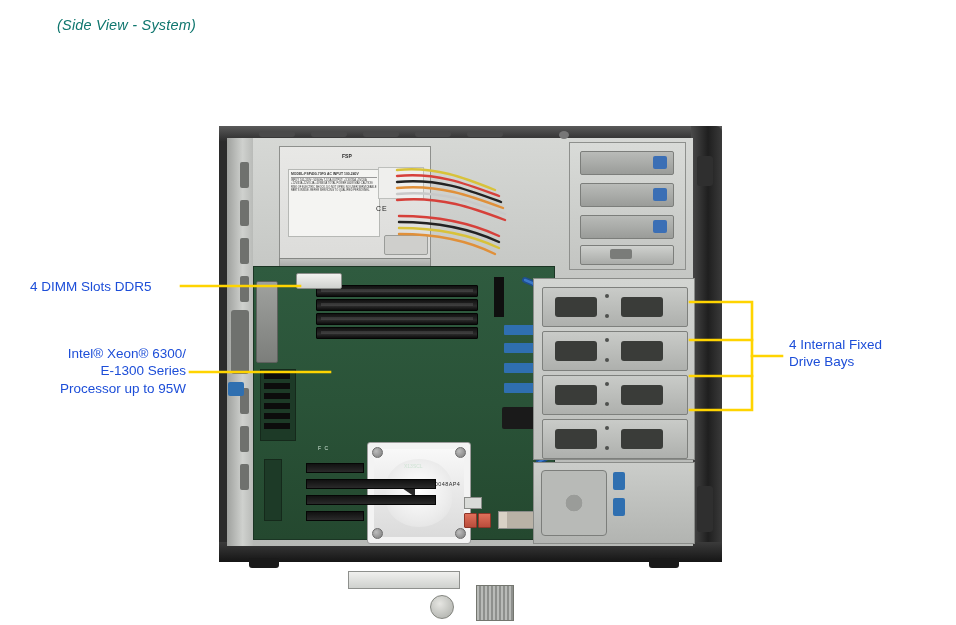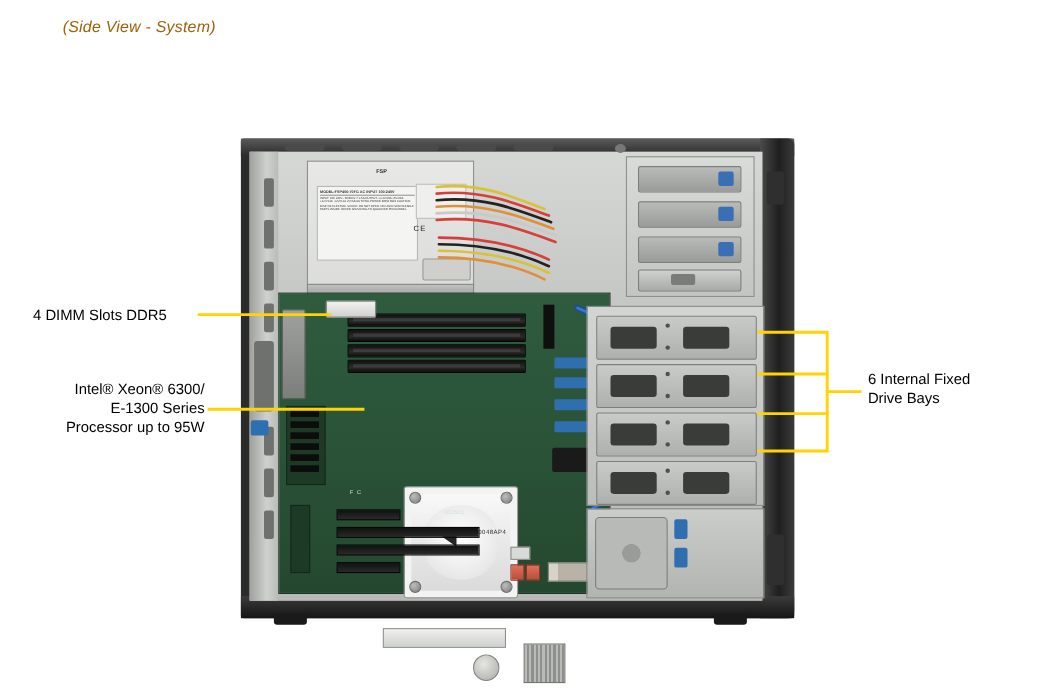--- a/index.html
+++ b/index.html
@@ -19,28 +19,28 @@
     left: 0; top: 0;
     width: 956px;
     height: 625px;
   }
   .caption {
     position: absolute;
     left: 57px;
     top: 17px;
     font-style: italic;
     font-size: 14.5px;
-    color: #a16207;
+    color: #0f766e;
     letter-spacing: 0.2px;
     white-space: nowrap;
   }
   .label {
     position: absolute;
     font-size: 13.5px;
-    color: #000000;
+    color: #1d4ed8;
     line-height: 1.28;
     white-space: pre-line;
   }
   #label-dimm {
     left: 30px;
     top: 278px;
     text-align: left;
   }
   #label-cpu {
     left: 18px;
@@ -490,16 +490,16 @@
       <path d="M690 340 L 752 340"></path>
       <path d="M690 376 L 752 376"></path>
       <path d="M752 356 L 782 356"></path>
     </g>
   </svg>
 
   <div class="label" id="label-dimm">4 DIMM Slots DDR5</div>
   <div class="label" id="label-cpu">Intel® Xeon® 6300/
 E-1300 Series
 Processor up to 95W</div>
-  <div class="label" id="label-bays">6 Internal Fixed
+  <div class="label" id="label-bays">4 Internal Fixed
 Drive Bays</div>
 
 </div>
 
 </body></html>

